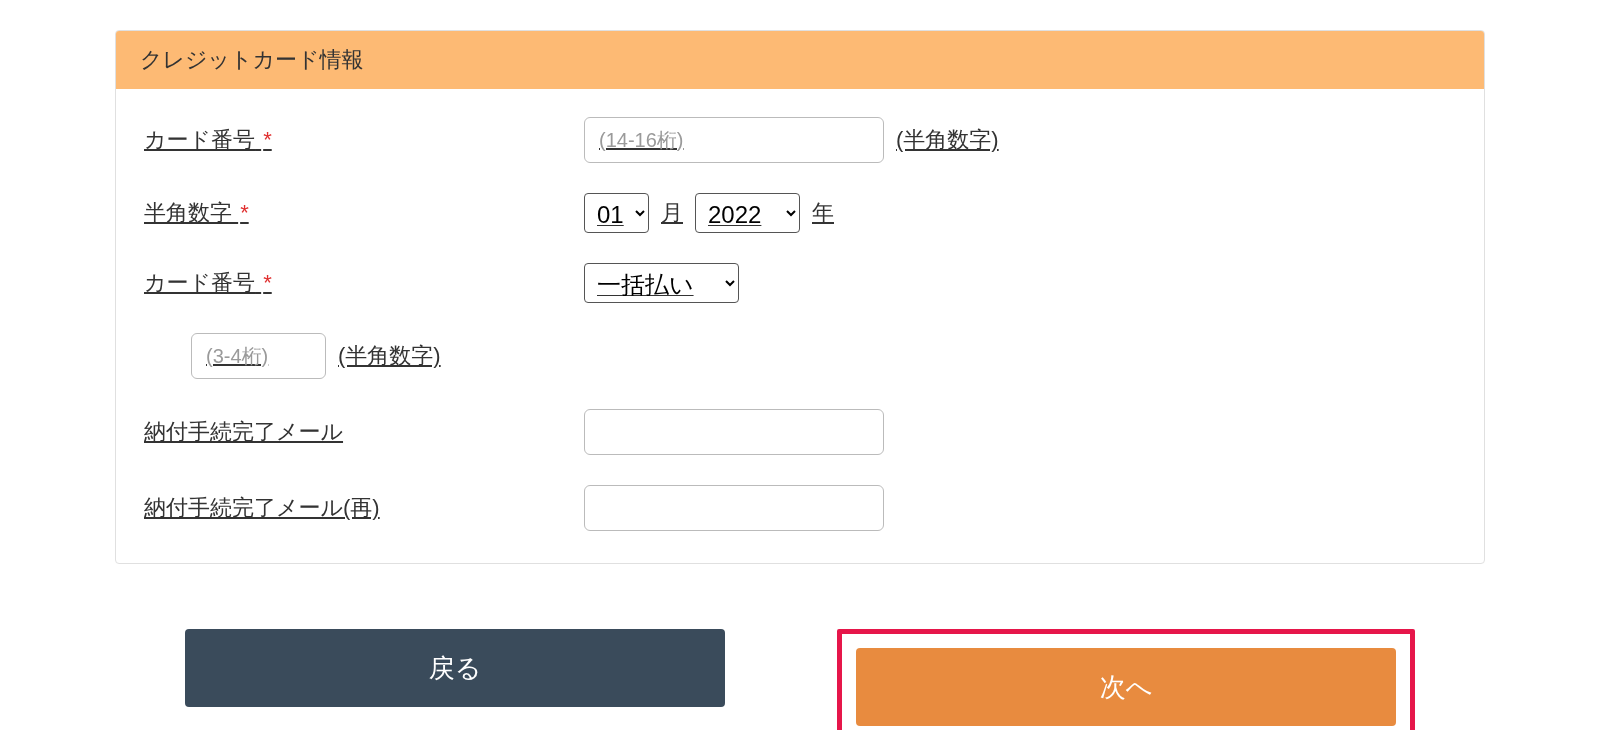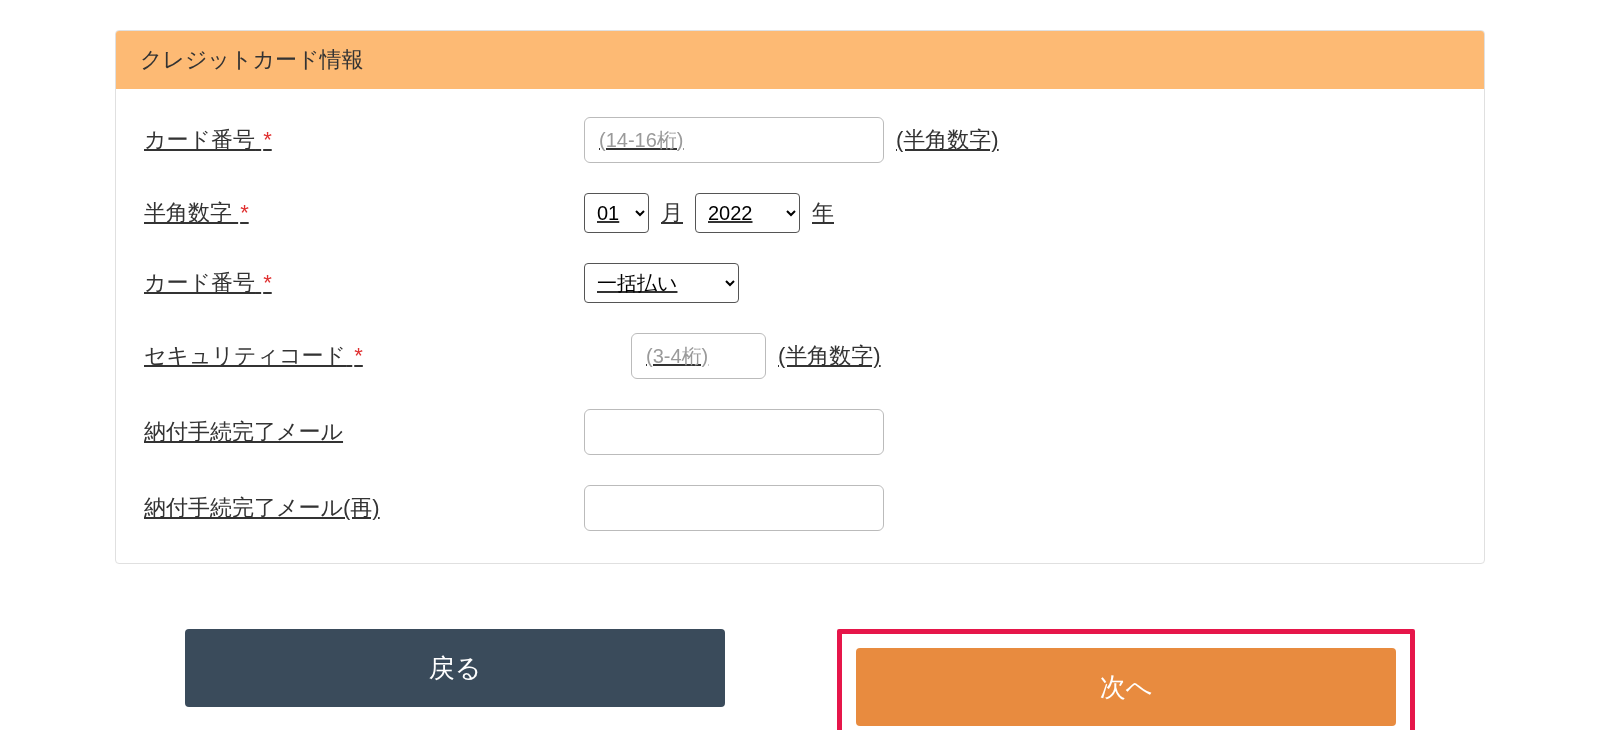--- a/index.html
+++ b/index.html
@@ -64,21 +64,21 @@
       color: #333;
       height: 46px;
     }
     input[type="text"]::placeholder {
       color: #9a9a9a;
     }
     select {
       border: 1px solid #555;
       border-radius: 4px;
       padding: 6px 8px;
-      font-size: 20px;
+      font-size: 24px;
       background: #fff;
       height: 40px;
     }
     .input-card {
       width: 300px;
     }
     .input-cvv {
       width: 135px;
       margin-left: 47px;
     }
@@ -174,24 +174,20 @@
           <span class="required">*</span>
         </div>
         <div class="form-control-area">
           <select class="select-payment">
             <option>一括払い</option>
           </select>
         </div>
       </div>
 
       <div class="form-row">
-        <div class="form-label">
-          <span>セキュリティコード</span>
-          <span class="required">*</span>
-        </div>
         <div class="form-control-area">
           <input type="text" class="input-cvv" placeholder="(3-4桁)" style="">
           <span class="hint">(半角数字)</span>
         </div>
       </div>
 
       <div class="form-row">
         <div class="form-label">納付手続完了メール</div>
         <div class="form-control-area">
           <input type="text" class="input-email" style="">

